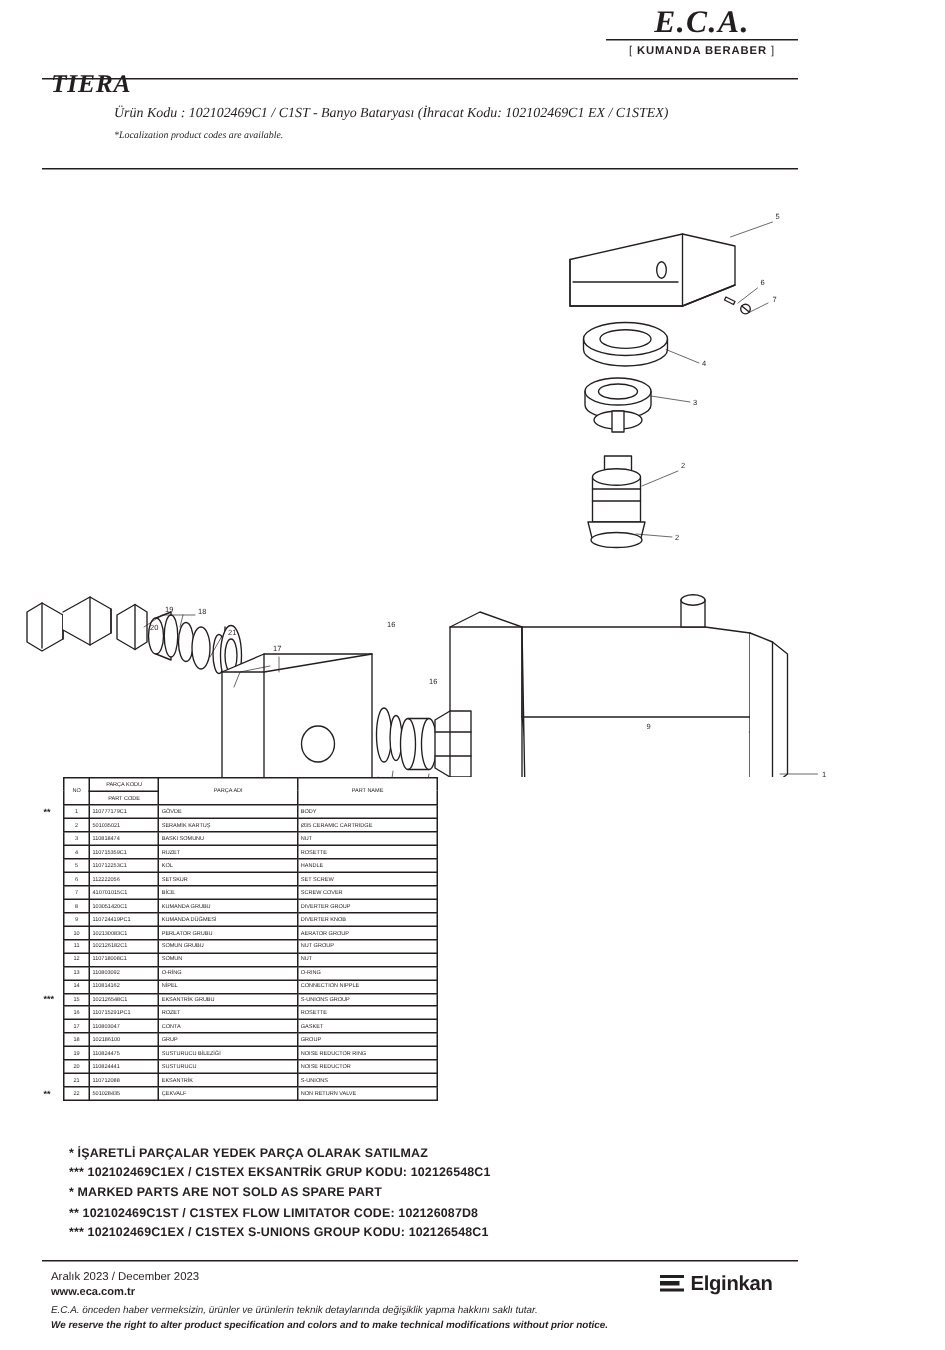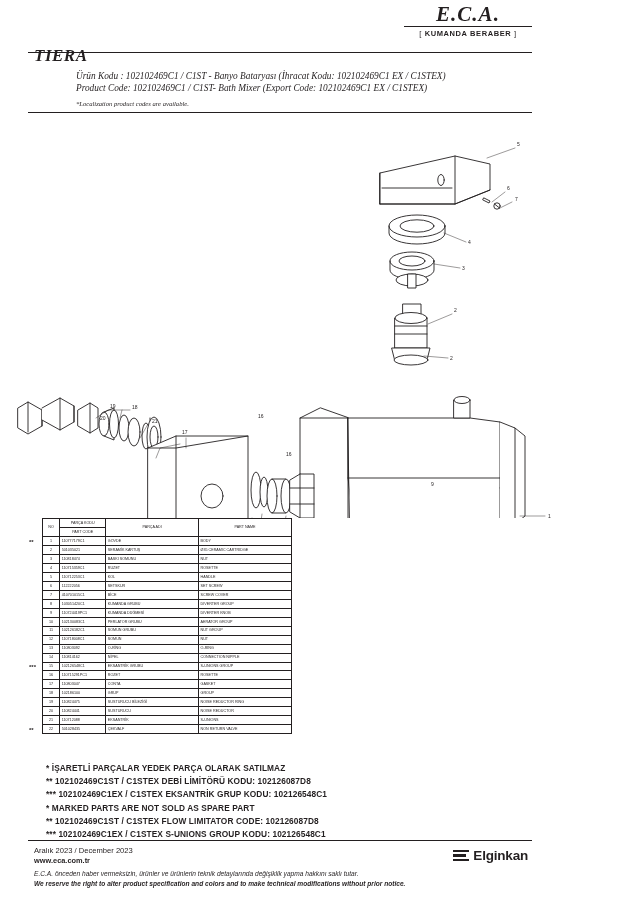--- a/index.html
+++ b/index.html
@@ -179,21 +179,21 @@
   .footer .url {
     font-weight: bold;
     font-size: 7.4px;
     margin-bottom: 3px;
   }
   .footer .small-it { font-style: italic; }
   .footer .small-b { font-weight: bold; font-style: italic; }
 
   .elginkan {
     position: absolute;
-    right: 32px;
+    right: 45px;
     top: 848px;
     display: flex;
     align-items: center;
     gap: 4px;
     text-align: right;
   }
   .elginkan .bars {
     display: flex;
     flex-direction: column;
     gap: 2px;
@@ -231,21 +231,20 @@
         <span class="brk">]</span>
       </div>
     </div>
   </div>
 
   <div class="title-rule"></div>
   <div class="model-title">TIERA</div>
 
   <div class="codeblock">
     <div class="it">Ürün Kodu : 102102469C1 / C1ST - Banyo Bataryası (İhracat Kodu: 102102469C1 EX / C1STEX)</div>
-    <div class="it">Product Code: 102102469C1 / C1ST- Bath Mixer (Export Code: 102102469C1 EX / C1STEX)</div>
     <div class="note">*Localization product codes are available.</div>
   </div>
   <div class="head-rule2"></div>
 
   <div class="diagram">
     <svg width="630" height="400" viewBox="0 0 630 400" xmlns="http://www.w3.org/2000/svg">
       <g fill="none" stroke="#231f20" stroke-width="0.9" stroke-linejoin="round" stroke-linecap="round">
 
         <g>
           <path d="M380 55 L455 38 L490 46 L490 72 L455 86 L380 86 Z" fill="#ffffff"></path>
@@ -569,21 +568,20 @@
             <td class="col-code">501028435</td>
             <td class="col-tr">ÇEKVALF</td>
             <td class="col-en">NON RETURN VALVE</td>
           </tr>
         </tbody>
     </table>
   </div>
 
   <div class="footnotes" id="footnotes">
       <div>* İŞARETLİ PARÇALAR YEDEK PARÇA OLARAK SATILMAZ</div>
-      <div>** 102102469C1ST / C1STEX DEBİ LİMİTÖRÜ KODU: 102126087D8</div>
       <div>*** 102102469C1EX / C1STEX EKSANTRİK GRUP KODU: 102126548C1</div>
       <div>* MARKED PARTS ARE NOT SOLD AS SPARE PART</div>
       <div>** 102102469C1ST / C1STEX FLOW LIMITATOR CODE: 102126087D8</div>
       <div>*** 102102469C1EX / C1STEX S-UNIONS GROUP KODU: 102126548C1</div>
     </div>
 
   <div class="footer-rule"></div>
   <div class="footer">
     <div class="date">Aralık 2023 / December 2023</div>
     <div class="url">www.eca.com.tr</div>

